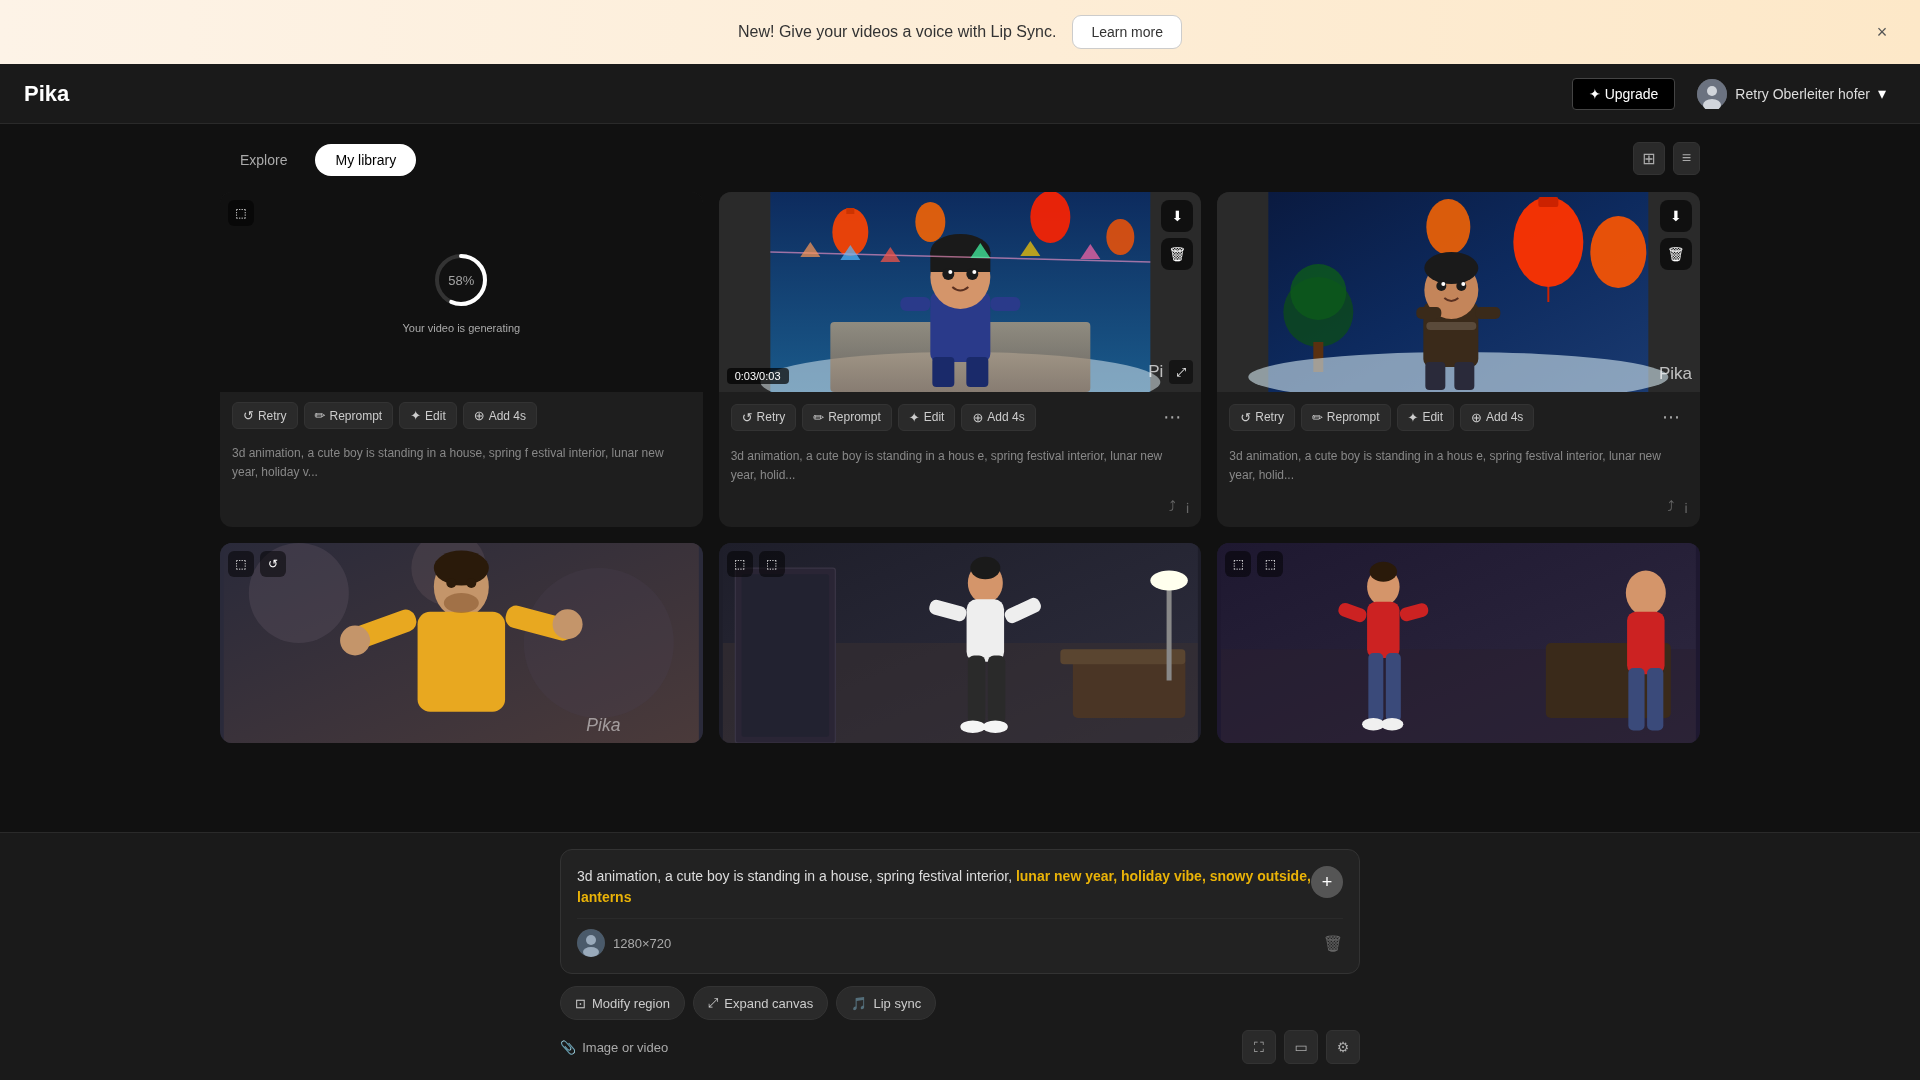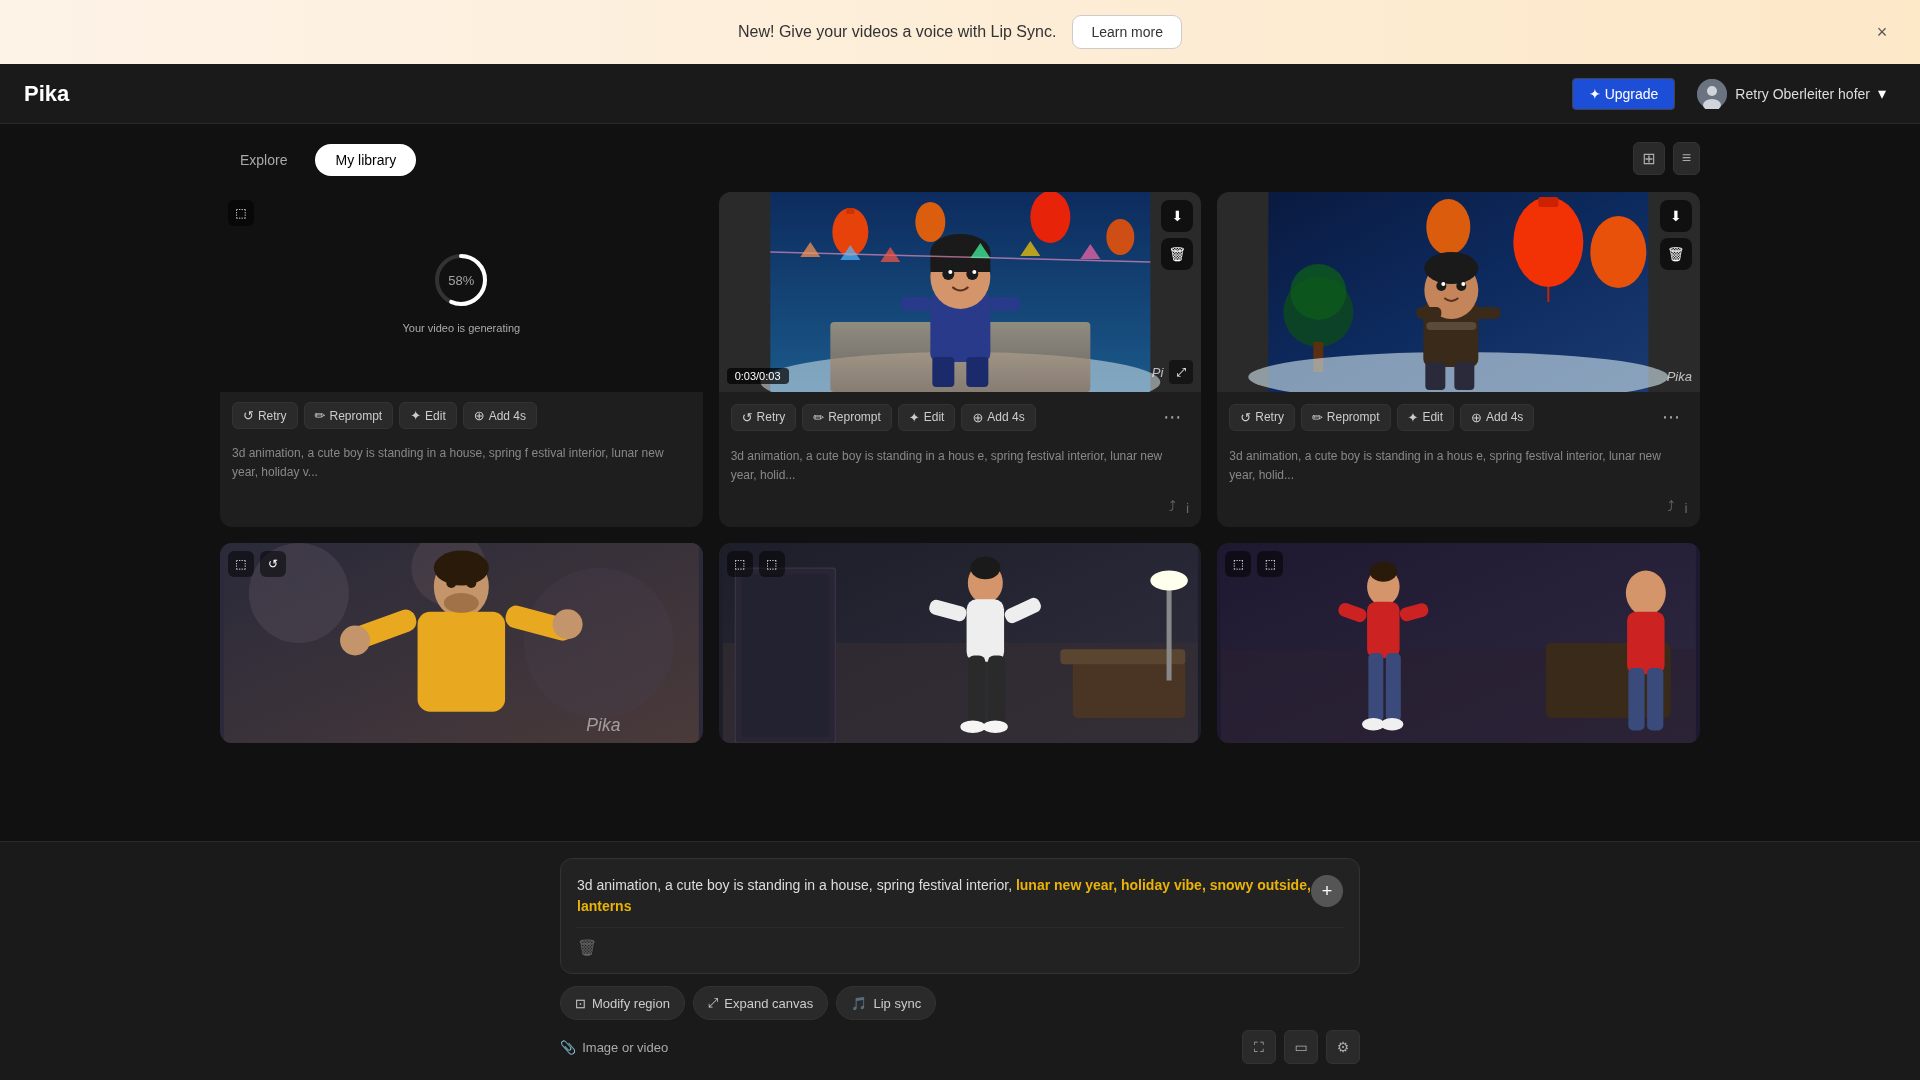--- a/index.html
+++ b/index.html
@@ -66,21 +66,21 @@
       font-size: 22px;
       font-weight: 600;
       color: #fff;
     }
     .header-right {
       display: flex;
       align-items: center;
       gap: 12px;
     }
     .upgrade-btn {
-      background: #1d4ed8;
+      background: #000000;
       border: 1px solid #444;
       border-radius: 4px;
       color: #fff;
       padding: 7px 16px;
       font-size: 14px;
       cursor: pointer;
       display: flex;
       align-items: center;
       gap: 6px;
     }
@@ -238,23 +238,22 @@
     }
     .video-bottom-right {
       position: absolute;
       bottom: 8px;
       right: 8px;
       display: flex;
       gap: 6px;
       align-items: center;
     }
     .pika-watermark {
-      font-size: 13px;
+      font-size: 17px;
       color: rgba(255,255,255,0.7);
-      font-style: italic;
     }
     .pika-expand {
       background: rgba(0,0,0,0.5);
       border-radius: 4px;
       width: 24px;
       height: 24px;
       display: flex;
       align-items: center;
       justify-content: center;
       font-size: 12px;
@@ -856,20 +855,30 @@
 
   <div class="prompt-box">
     <div class="prompt-input-area">
       <div class="prompt-text">
         3d animation, a cute boy is standing in a house, spring festival
         interior, <span class="highlight">lunar new year,</span> <span class="highlight">holiday vibe,</span> <span class="highlight">snowy outside, lanterns</span>
       </div>
       <button class="prompt-add-btn">+</button>
     </div>
     <div class="prompt-settings">
+      <div class="settings-left">
+        <div class="settings-avatar">
+          <svg width="28" height="28" viewBox="0 0 28 28">
+            <rect width="28" height="28" rx="14" fill="#4a5a6a"></rect>
+            <circle cx="14" cy="11" r="5" fill="#9ab"></circle>
+            <ellipse cx="14" cy="23" rx="8" ry="5" fill="#9ab"></ellipse>
+          </svg>
+        </div>
+        <span class="resolution-text">1280×720</span>
+      </div>
       <span class="delete-icon">🗑</span>
     </div>
   </div>
 
   <div class="feature-btns">
     <button class="feature-btn">
       <span>⊡</span>
       <span>Modify region</span>
     </button>
     <button class="feature-btn">

